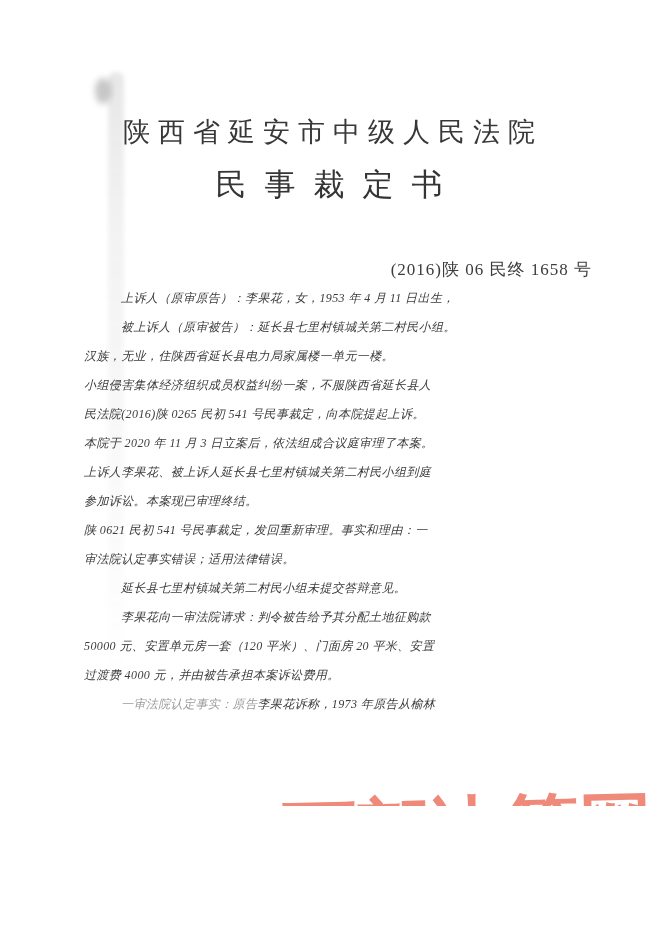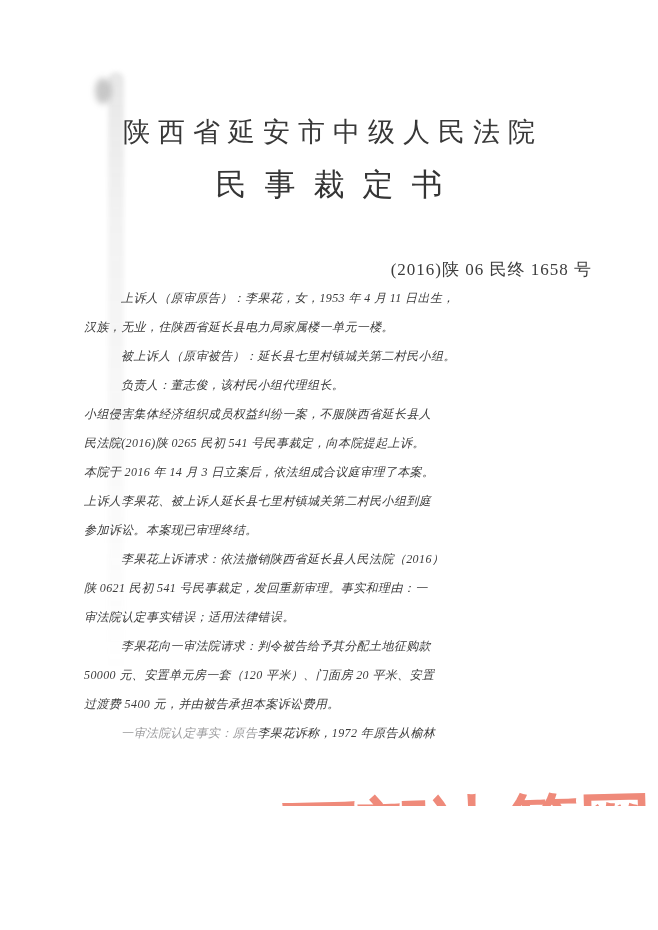--- a/index.html
+++ b/index.html
@@ -137,35 +137,34 @@
   <div class="smudge"></div>
 
   <div class="court-title">陕西省延安市中级人民法院</div>
 
   <div class="doc-type">民事裁定书</div>
 
   <div class="case-number">(2016)陕 06 民终 1658 号</div>
 
   <div class="body-lines">
       <div class="line indent">上诉人（原审原告）：李果花，女，1953 年 4 月 11 日出生，</div>
+      <div class="line indent">被上诉人（原审被告）：延长县七里村镇城关第二村民小组。</div>
       <div class="line">汉族，无业，住陕西省延长县电力局家属楼一单元一楼。</div>
-      <div class="line indent">被上诉人（原审被告）：延长县七里村镇城关第二村民小组。</div>
-      <div class="line indent">负责人：董志俊，该村民小组代理组长。</div>
       <div class="line">小组侵害集体经济组织成员权益纠纷一案，不服陕西省延长县人</div>
       <div class="line">民法院(2016)陕 0265 民初 541 号民事裁定，向本院提起上诉。</div>
-      <div class="line">本院于 2016 年 14 月 3 日立案后，依法组成合议庭审理了本案。</div>
+      <div class="line">本院于 2020 年 11 月 3 日立案后，依法组成合议庭审理了本案。</div>
       <div class="line">上诉人李果花、被上诉人延长县七里村镇城关第二村民小组到庭</div>
       <div class="line">参加诉讼。本案现已审理终结。</div>
-      <div class="line indent">李果花上诉请求：依法撤销陕西省延长县人民法院（2016）</div>
       <div class="line">陕 0621 民初 541 号民事裁定，发回重新审理。事实和理由：一</div>
       <div class="line">审法院认定事实错误；适用法律错误。</div>
+      <div class="line indent">延长县七里村镇城关第二村民小组未提交答辩意见。</div>
       <div class="line indent">李果花向一审法院请求：判令被告给予其分配土地征购款</div>
       <div class="line">50000 元、安置单元房一套（120 平米）、门面房 20 平米、安置</div>
-      <div class="line">过渡费 5400 元，并由被告承担本案诉讼费用。</div>
-      <div class="line indent"><span class="faint">一审法院认定事实：原告</span><span>李果花诉称，1972 年原告从榆林</span></div>
+      <div class="line">过渡费 4000 元，并由被告承担本案诉讼费用。</div>
+      <div class="line indent"><span class="faint">一审法院认定事实：原告</span><span>李果花诉称，1973 年原告从榆林</span></div>
     </div>
 
   <div class="page-number">- 1 -</div>
 
   <div class="watermark-brand" style="color: rgb(239, 138, 122);">西部决策网</div>
 
   <div class="watermark-url" style="color: rgb(239, 138, 122);">www.xibujuece.com</div>
 
 </div>
 

